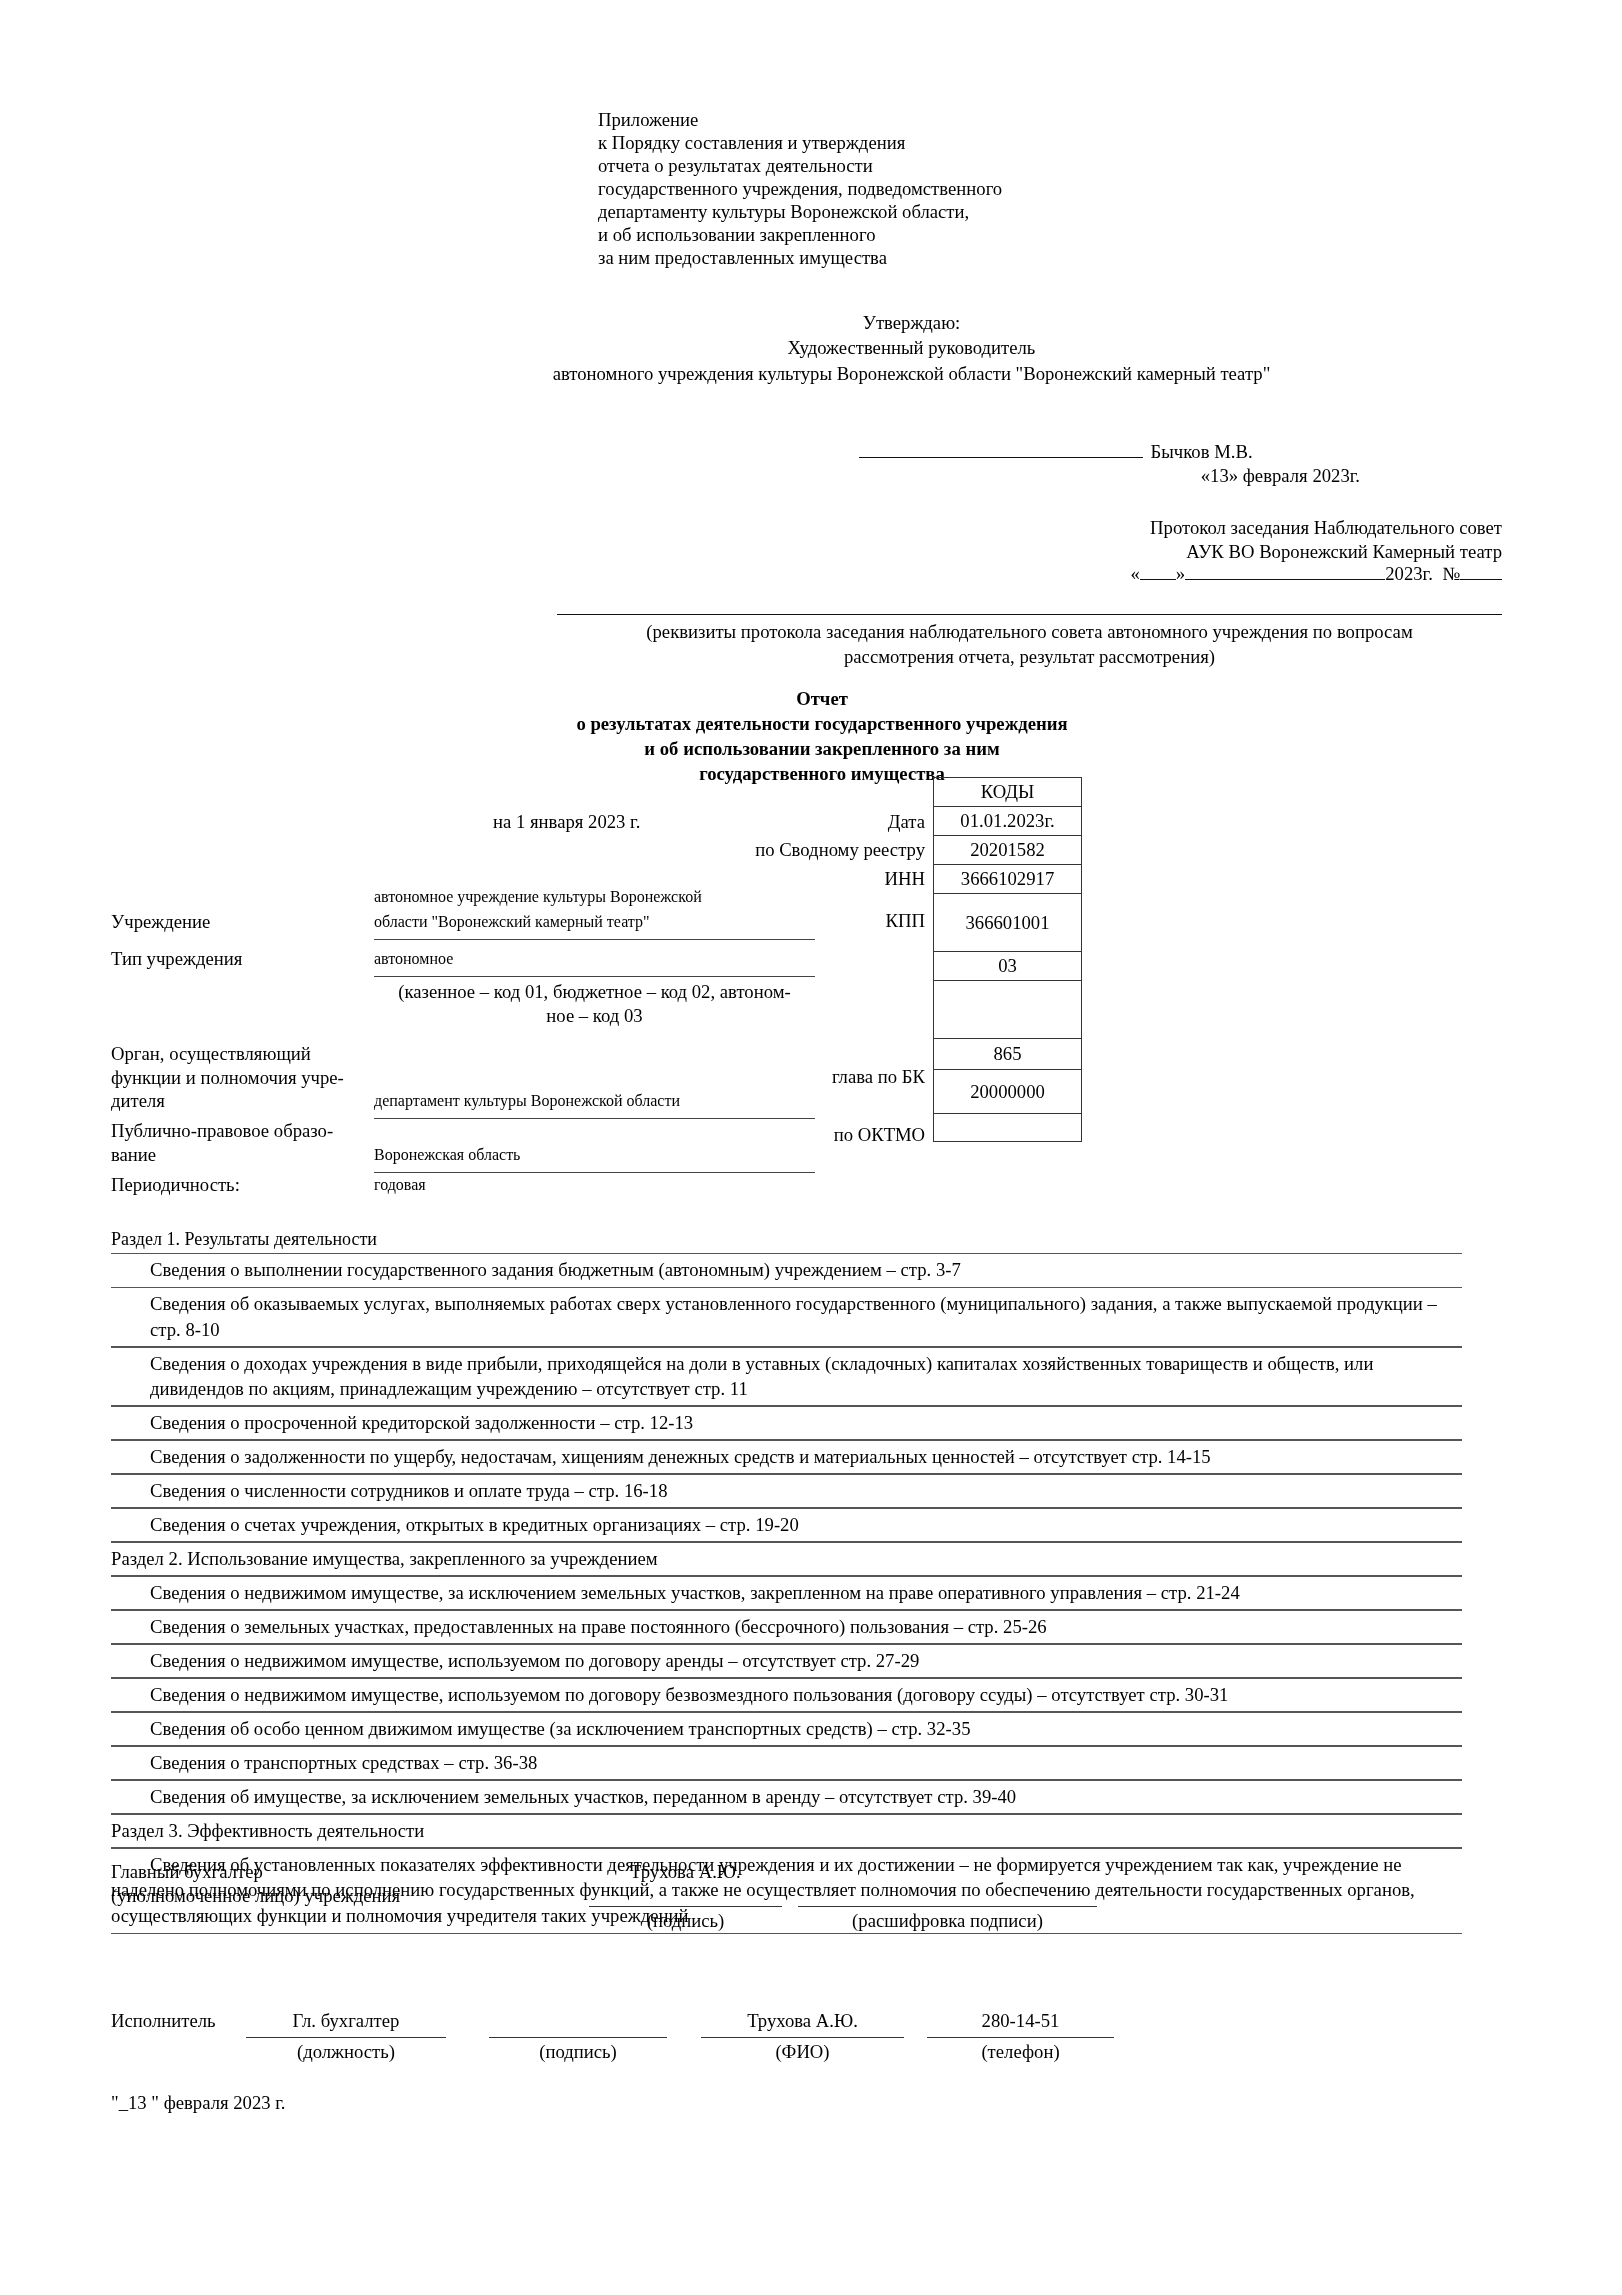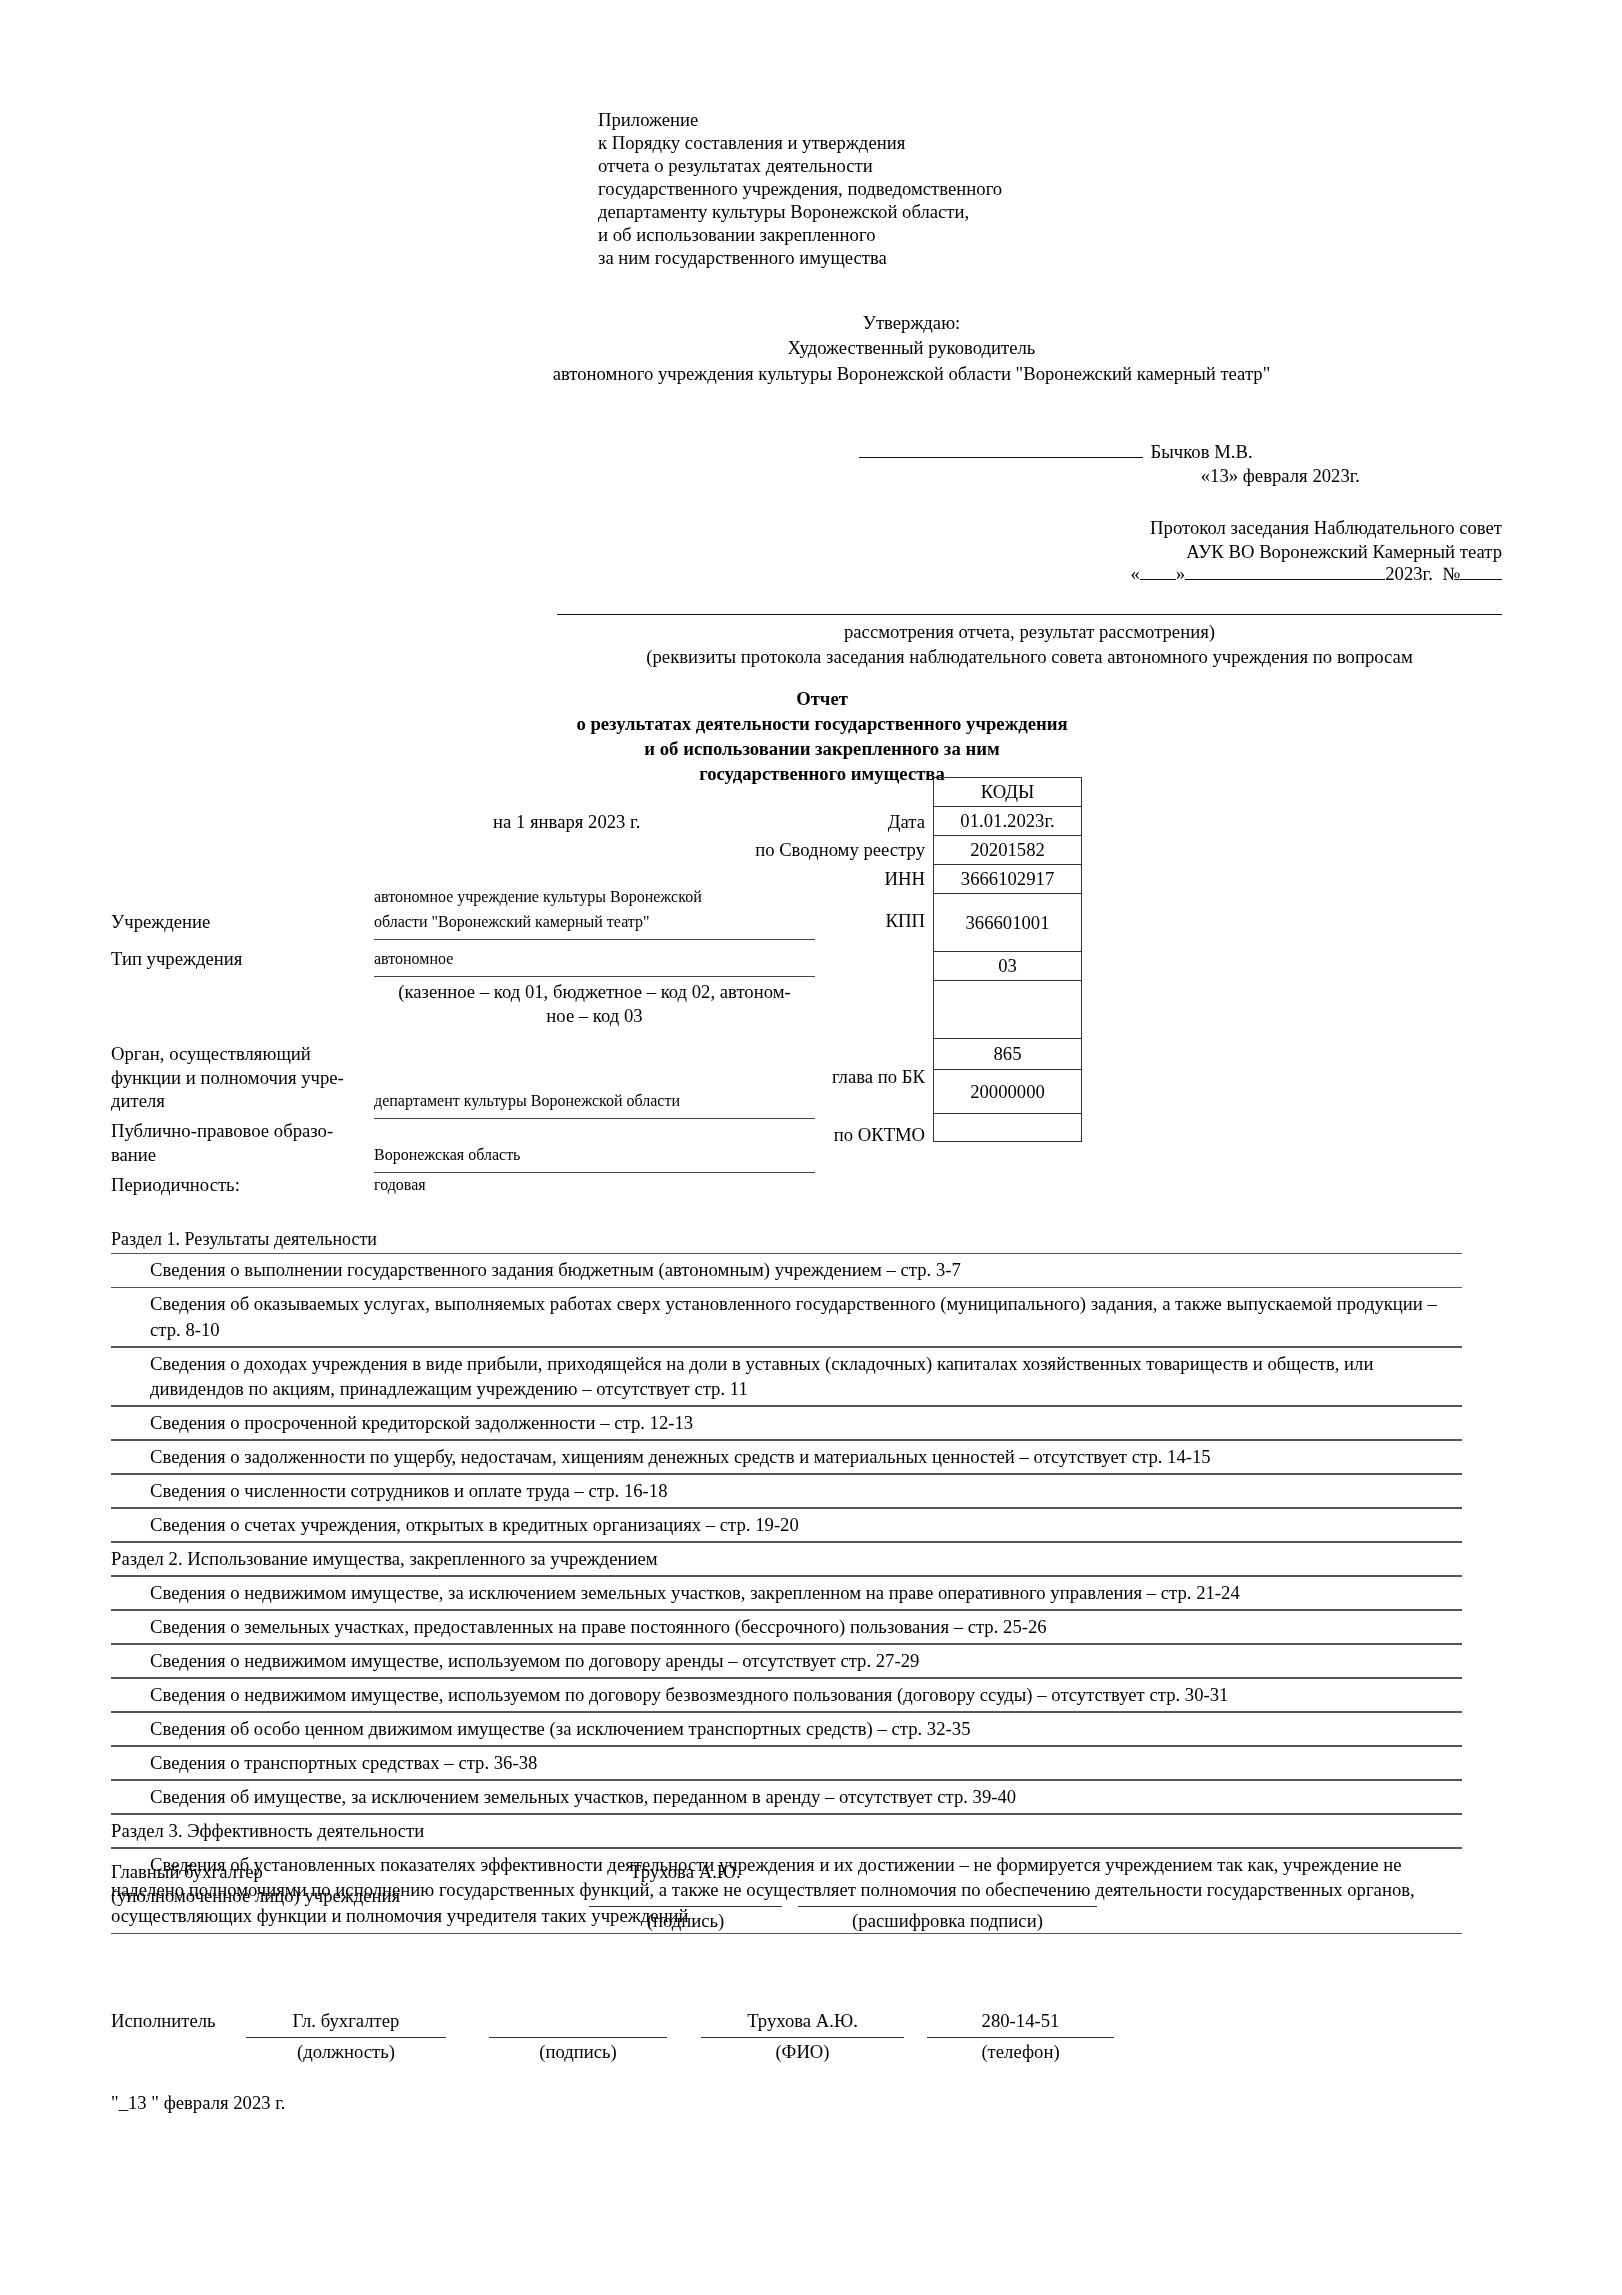--- a/index.html
+++ b/index.html
@@ -229,21 +229,21 @@
 
 <div class="page">
 
   <div class="abs appendix-block">
     <div>Приложение</div>
     <div>к Порядку составления и утверждения</div>
     <div>отчета о результатах деятельности</div>
     <div>государственного учреждения, подведомственного</div>
     <div>департаменту культуры Воронежской области,</div>
     <div>и об использовании закрепленного</div>
-    <div>за ним государственного имущества</div>
+    <div>за ним предоставленных имущества</div>
   </div>
 
   <div class="abs approve-block">
     <div class="approve-line1">Утверждаю:</div>
     <div class="approve-line2">Художественный руководитель</div>
     <div class="approve-line3">автономного учреждения культуры Воронежской области "Воронежский камерный театр"</div>
   </div>
 
   <div class="abs sign-name-row">
     <span class="sign-underline"></span><span>Бычков М.В.</span>
@@ -253,22 +253,22 @@
   <div class="abs protocol-block">
     <div>Протокол заседания Наблюдательного совет</div>
     <div>АУК ВО Воронежский Камерный театр</div>
   </div>
   <div class="abs protocol-num-line">
     <span>«</span><span class="u-short"></span><span>»</span><span class="u-mid"></span><span>2023г.</span>&nbsp;&nbsp;<span>№</span><span class="u-tiny"></span>
   </div>
 
   <div class="abs protocol-rule"></div>
   <div class="abs protocol-caption">
+    <div>(реквизиты протокола заседания наблюдательного  совета автономного учреждения по вопросам</div>
     <div>рассмотрения отчета, результат рассмотрения)</div>
-    <div>(реквизиты протокола заседания наблюдательного  совета автономного учреждения по вопросам</div>
   </div>
 
   <div class="abs report-title">
     <div>Отчет</div>
     <div>о результатах деятельности государственного учреждения</div>
     <div>и об использовании закрепленного за ним</div>
     <div>государственного имущества</div>
   </div>
 
   <div class="abs as-of-line">на 1 января  2023 г.</div>

